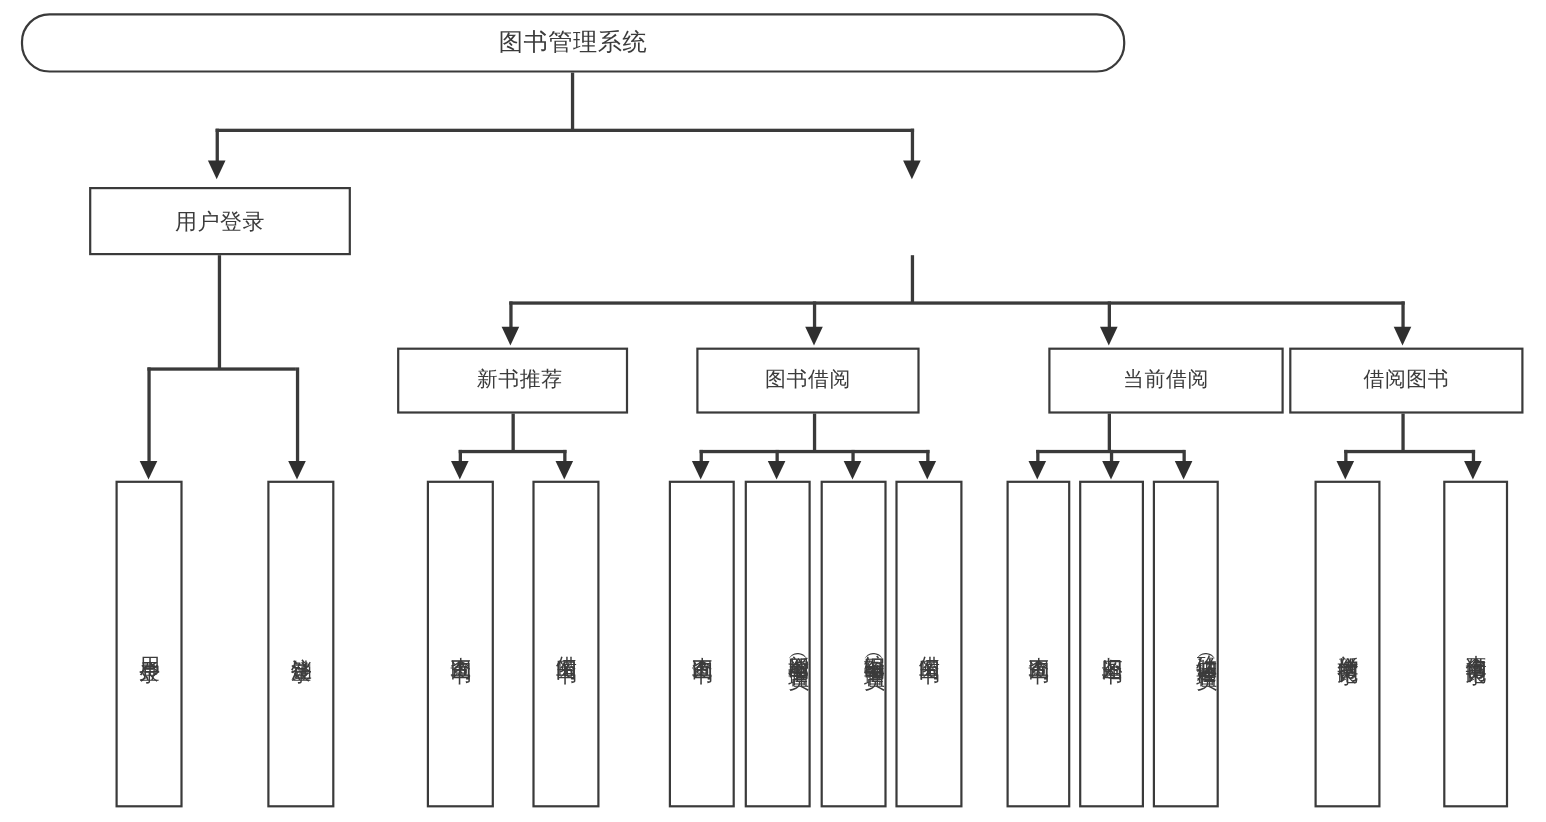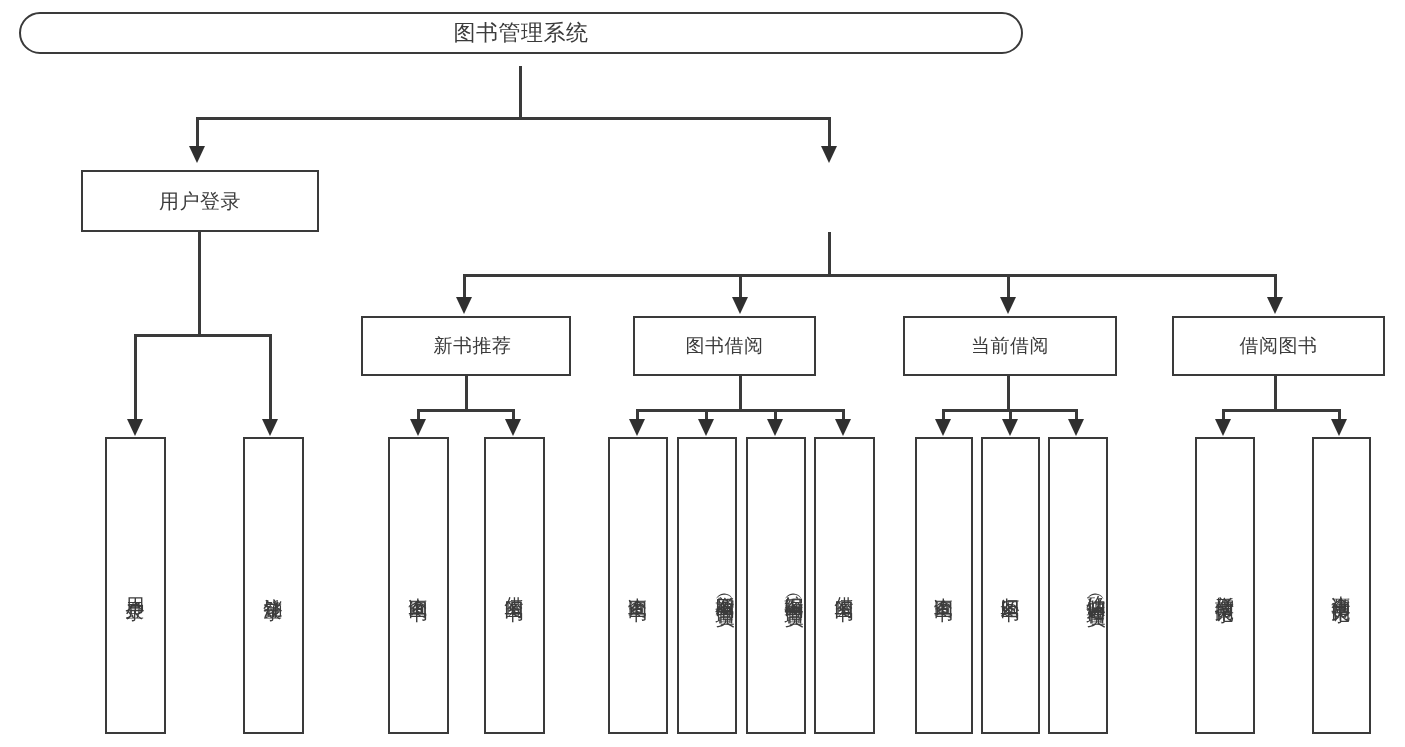--- a/index.html
+++ b/index.html
@@ -80,21 +80,21 @@
     white-space: nowrap;
     user-select: none;
     letter-spacing: 0.5px;
   }
 </style>
 </head>
 <body>
 
 <div id="canvas">
 
-  <div class="node root" style="left:19px; top:12px; width:1004px; height:42px;border-radius:26px;">
+  <div class="node root" style="left:19px; top:12px; width:1004px; height:54px;border-radius:26px;">
     <span>图书管理系统</span>
   </div>
 
   <div class="vline" style="left:519px; top:66px; width:3px; height:53px;"></div>
 
   <div class="hline" style="left:196px; top:117px; width:635px; height:3px;"></div>
 
   <div class="vline" style="left:196px; top:117px; width:3px; height:31px;"></div>
   <div class="arrow" style="left:189px; top:146px;"></div>
   <div class="vline" style="left:828px; top:117px; width:3px; height:31px;"></div>
@@ -118,24 +118,24 @@
   <div class="vline" style="left:739px; top:274px; width:3px; height:25px;"></div>
   <div class="arrow" style="left:732px; top:297px;"></div>
   <div class="vline" style="left:1007px; top:274px; width:3px; height:25px;"></div>
   <div class="arrow" style="left:1000px; top:297px;"></div>
   <div class="vline" style="left:1274px; top:274px; width:3px; height:25px;"></div>
   <div class="arrow" style="left:1267px; top:297px;"></div>
 
   <div class="node level2" style="left:361px; top:316px; width:210px; height:60px;padding-left:13px;">
     <span>新书推荐</span>
   </div>
-  <div class="node level2" style="left:633px; top:316px; width:183px; height:60px;">
+  <div class="node level2" style="left:633px; top:316px; width:203px; height:60px;">
     <span>图书借阅</span>
   </div>
-  <div class="node level2" style="left:903px; top:316px; width:214px; height:60px;align-items:center;">
+  <div class="node level2" style="left:953px; top:316px; width:214px; height:60px;align-items:center;">
     <span>当前借阅</span>
   </div>
   <div class="node level2" style="left:1172px; top:316px; width:213px; height:60px;">
     <span>借阅图书</span>
   </div>
 
   <div class="vline" style="left:465px; top:376px; width:3px; height:35px;"></div>
   <div class="hline" style="left:417px; top:409px; width:98px; height:3px;"></div>
   <div class="vline" style="left:417px; top:409px; width:3px; height:13px;"></div>
   <div class="arrow" style="left:410px; top:419px;"></div>

